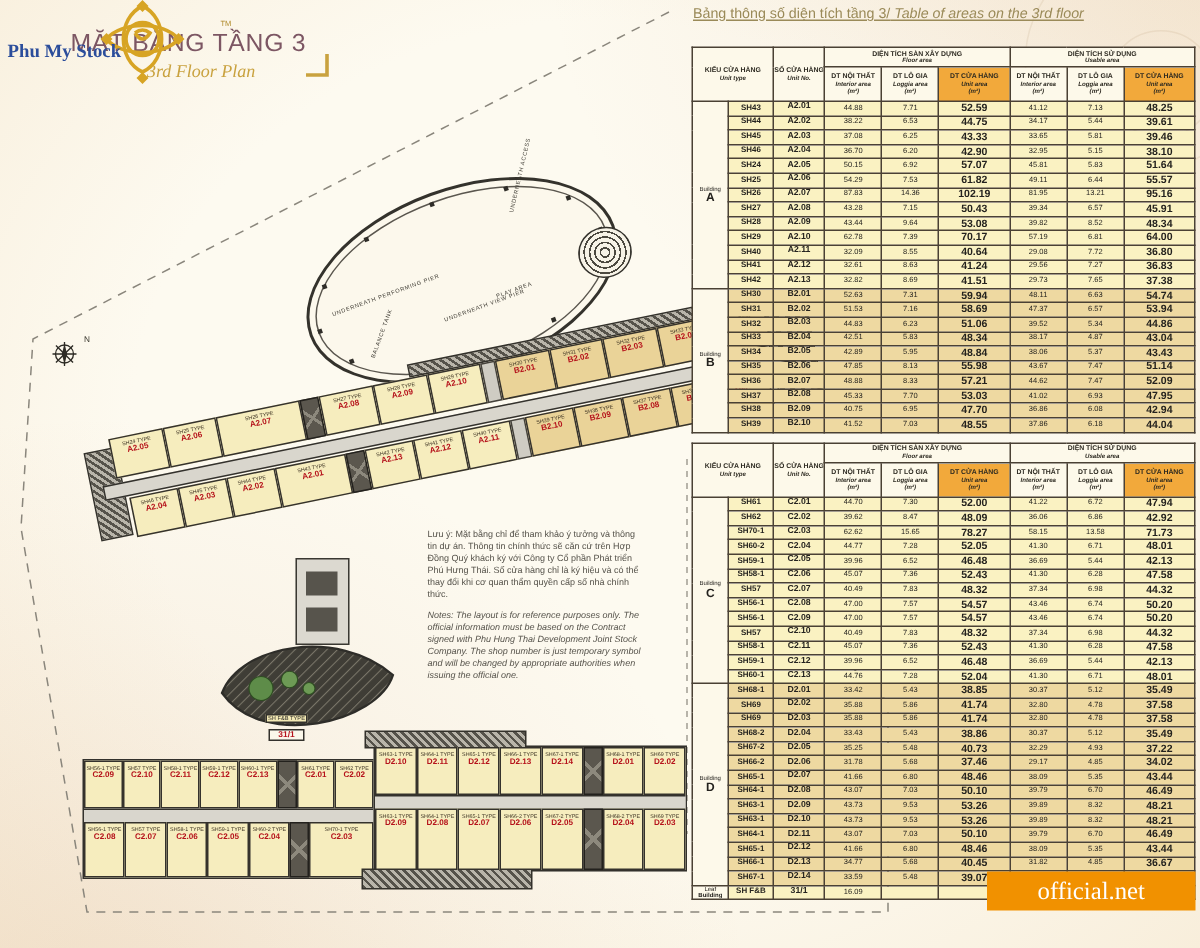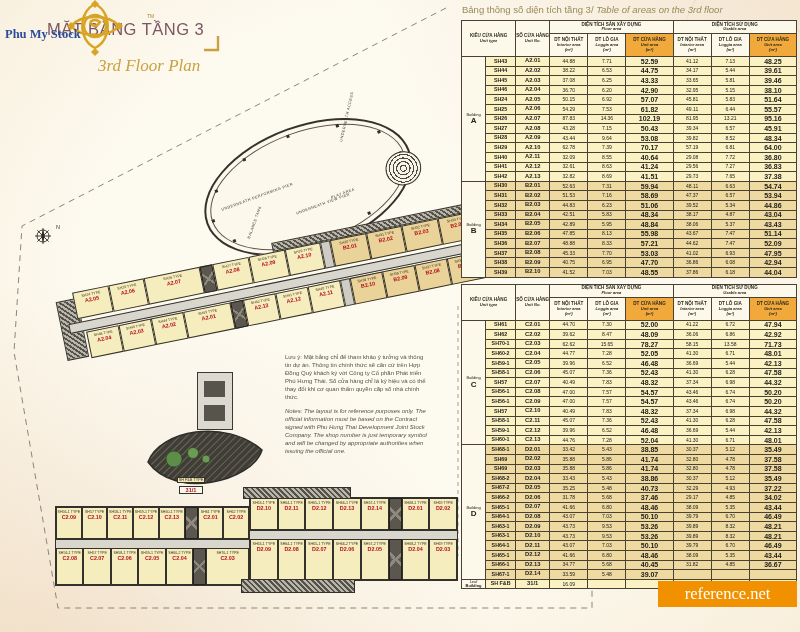--- a/index.html
+++ b/index.html
@@ -7,21 +7,21 @@
     background:
       radial-gradient(ellipse at 8% 108%, rgba(210,160,118,.20), transparent 42%),
       radial-gradient(ellipse at 98% -6%, rgba(210,160,118,.16), transparent 38%),
       radial-gradient(ellipse at 50% 45%, #fdfaf0 55%, #f8eedb 100%);
     font-family:"Liberation Sans","DejaVu Sans",sans-serif;color:#24221e;}
   .abs{position:absolute;}
   svg{display:block;}
 
   
   #title-vi{left:47px;top:20px;font-size:16.5px;letter-spacing:.5px;color:#7c5663;font-weight:normal;}
-  #title-en{left:98px;top:56px;font-size:17px;font-style:italic;color:#c9a23f;font-family:"Liberation Serif","DejaVu Serif",serif;}
+  #title-en{left:98px;top:40px;font-size:12px;font-style:italic;color:#c9a23f;font-family:"Liberation Serif","DejaVu Serif",serif;}
   #brand{left:5px;top:27px;font-size:12.5px;font-weight:bold;color:#2b4d9b;font-family:"Liberation Serif","DejaVu Serif",serif;}
   #brand-tm{left:147px;top:13px;font-size:5px;color:#b08a2a;}
   #logo-orn{left:38px;top:0px;}
   #corner-orn{left:200px;top:34px;}
 
   
   #compass{left:34px;top:227px;width:24px;height:24px;}
   #compass .n{position:absolute;right:-2px;top:-3px;font-size:5.5px;color:#3a382f;}
 
   
@@ -80,21 +80,21 @@
   #leaf-label{left:166px;top:467px;width:50px;text-align:center;}
   #leaf-label .lt{display:inline-block;background:#f3e9b4;border:0.5px solid #33312c;font-size:3.8px;color:#33302a;padding:0 1px;white-space:nowrap;}
   #leaf-label .ln{display:block;margin:1px auto 0;width:22px;background:#fbf7ea;border:0.5px solid #33312c;font-size:5.6px;font-weight:bold;color:#b5121b;}
 
   
   #notes{left:285px;top:354px;width:146px;font-size:6px;line-height:1.32;color:#55524a;}
   #notes .en{font-style:italic;margin-top:7px;}
 
   
   #tables{left:461px;top:0;width:338px;}
-  #tbl-title{font-size:9.5px;color:#9a8a58;margin:4px 0 5px 1px;white-space:nowrap;}
+  #tbl-title{font-size:9.5px;color:#9a8a58;margin:4px 0 16px 1px;white-space:nowrap;text-decoration:underline;}
   #tbl-title .en{font-style:italic;}
   table.areas{border-collapse:collapse;width:336px;table-layout:fixed;margin-bottom:6px;}
   .areas th,.areas td{border:0.5px solid #4a4134;padding:0;text-align:center;vertical-align:middle;overflow:hidden;white-space:nowrap;}
   .areas thead th{background:#fdf9ea;}
   .areas thead tr.r1 th{height:12px;}
   .areas thead tr.r2 th{height:22px;}
   .hv{font-size:4.6px;font-weight:bold;color:#2c2920;line-height:1.25;}
   .he{font-size:4.1px;font-style:italic;color:#2c2920;line-height:1.2;}
   th.h-orange{background:#f2a93b !important;}
   .areas tbody td{height:8.6px;font-size:5px;line-height:1;background:#faf2c2;}
@@ -1093,15 +1093,15 @@
               <td class="c-unit"></td>
               <td class="c-val"></td>
               <td class="c-val"></td>
               <td class="c-unit"></td>
             </tr>
           </tbody>
         </table>
       </div>
   </div>
 
-  <div class="abs" id="watermark">reference.net</div>
+  <div class="abs" id="watermark">official.net</div>
 
 </div>
 
 </body></html>

